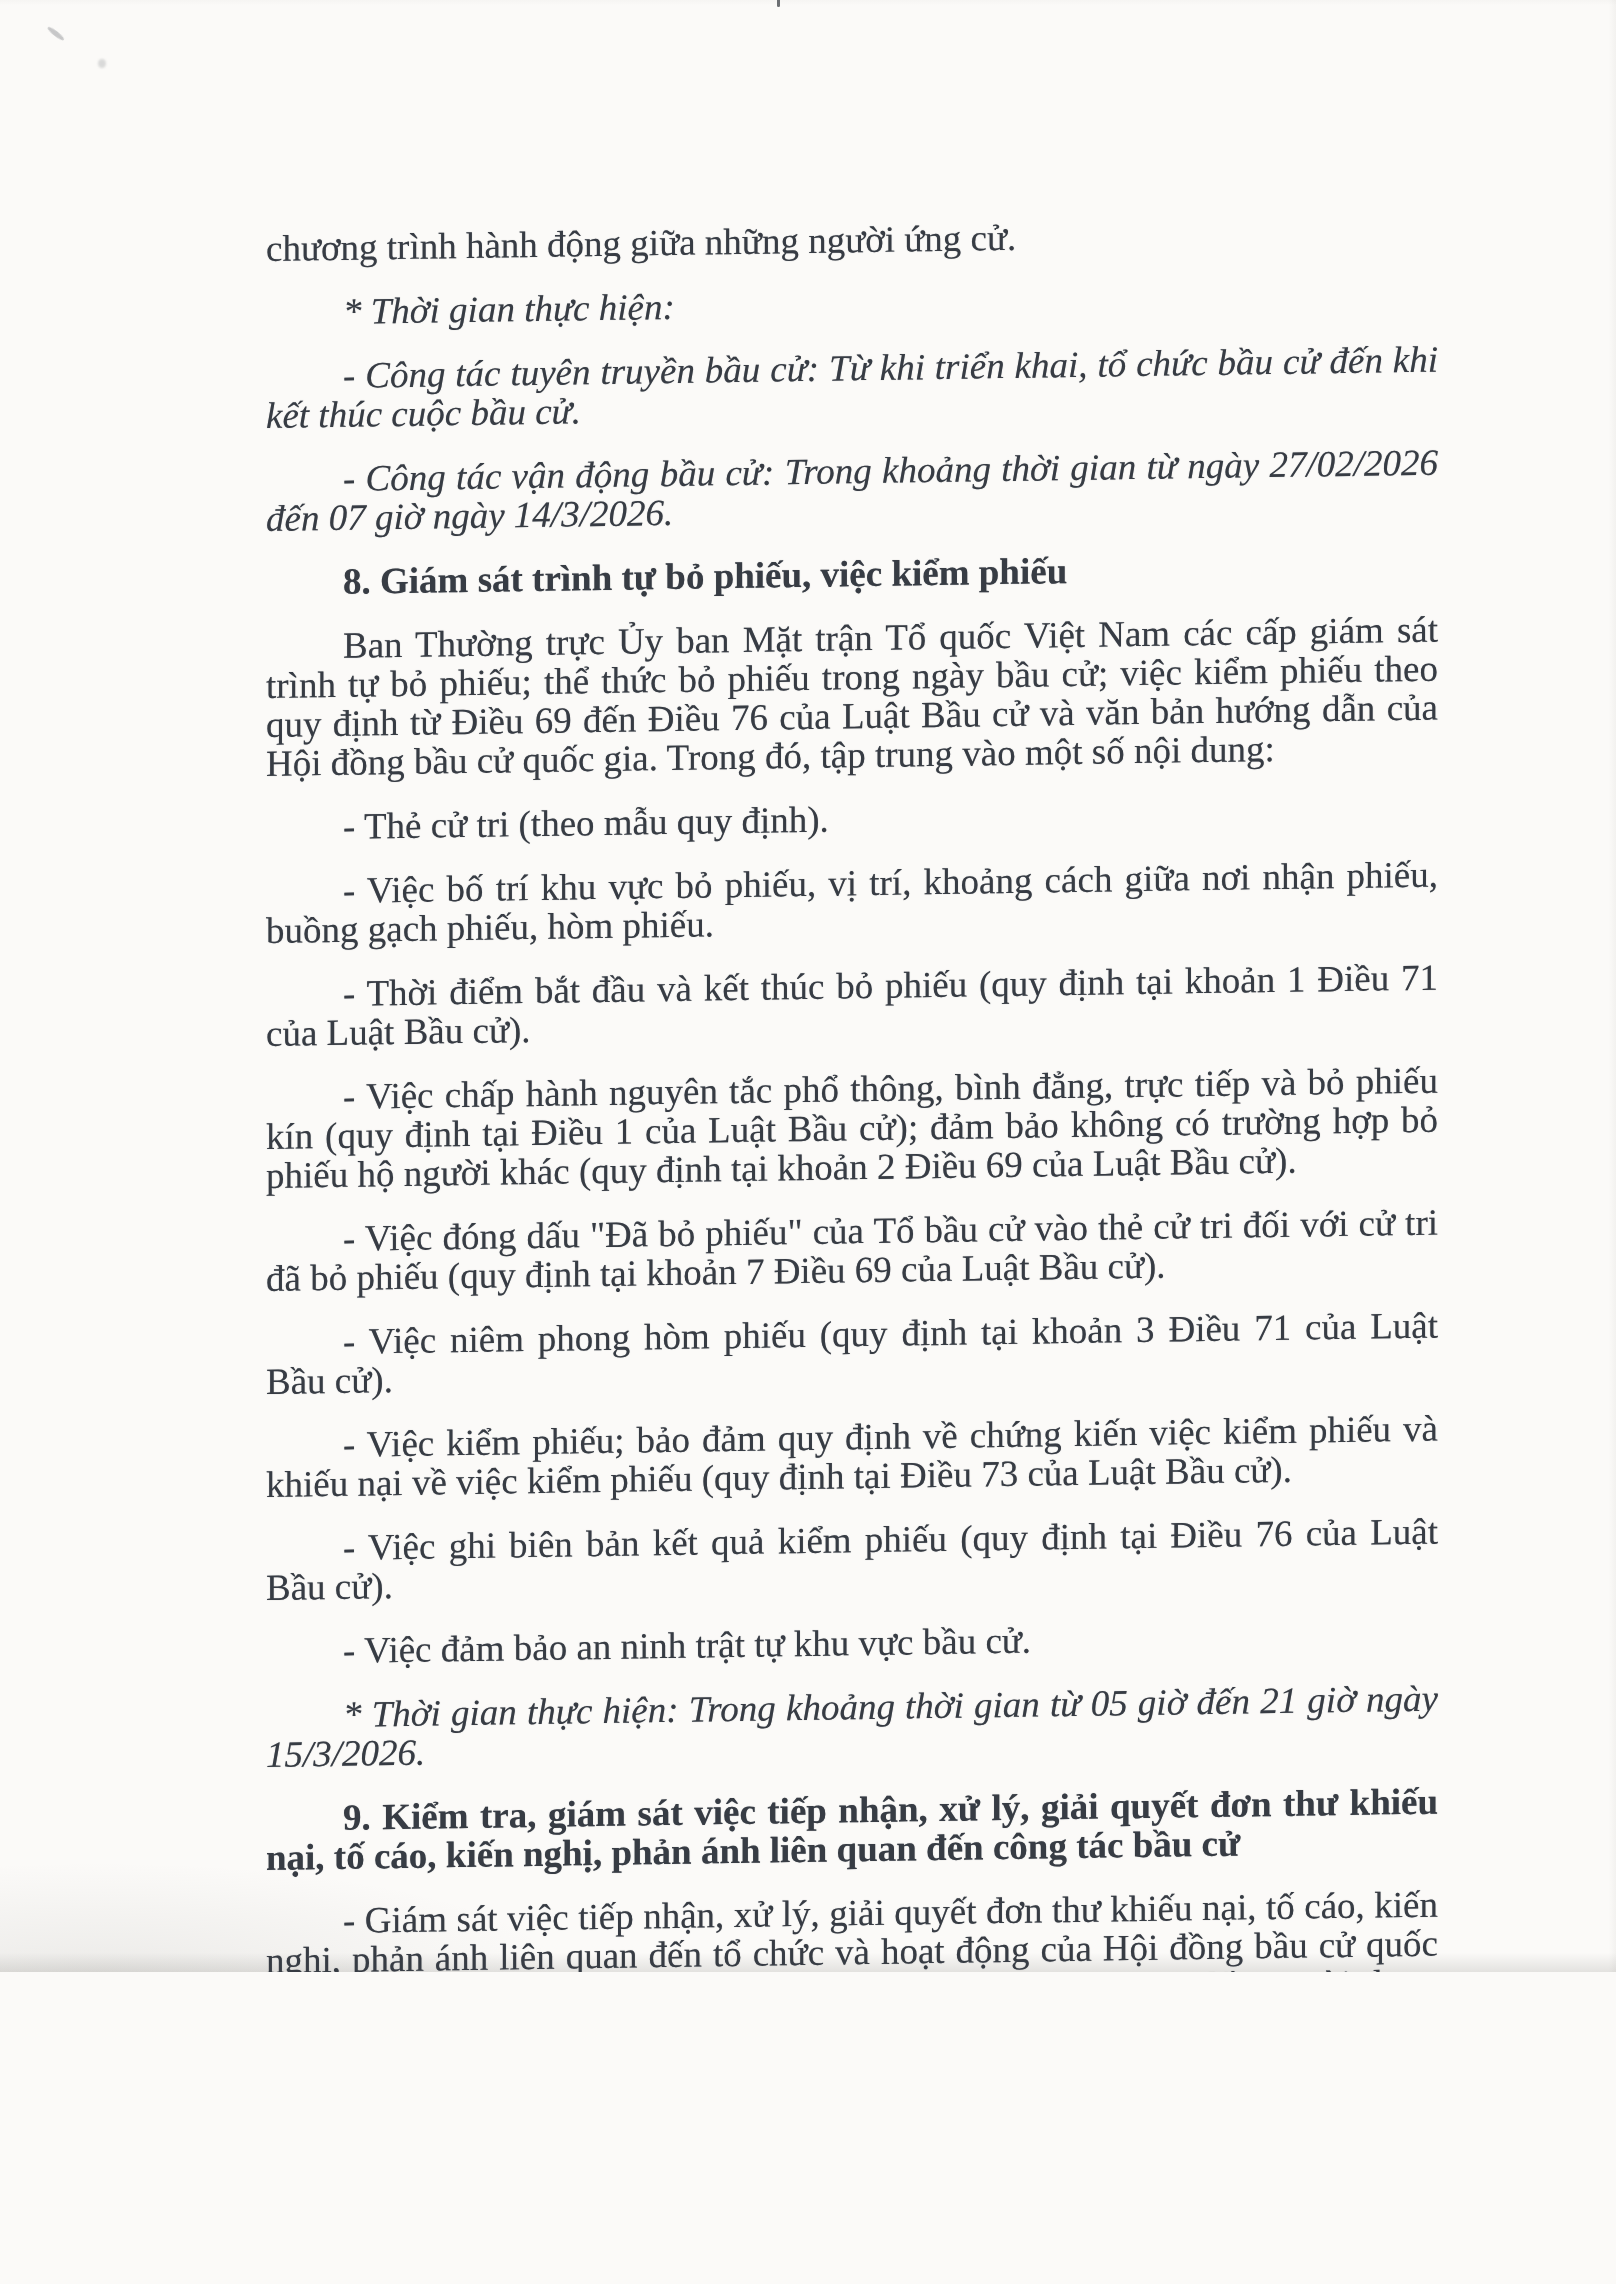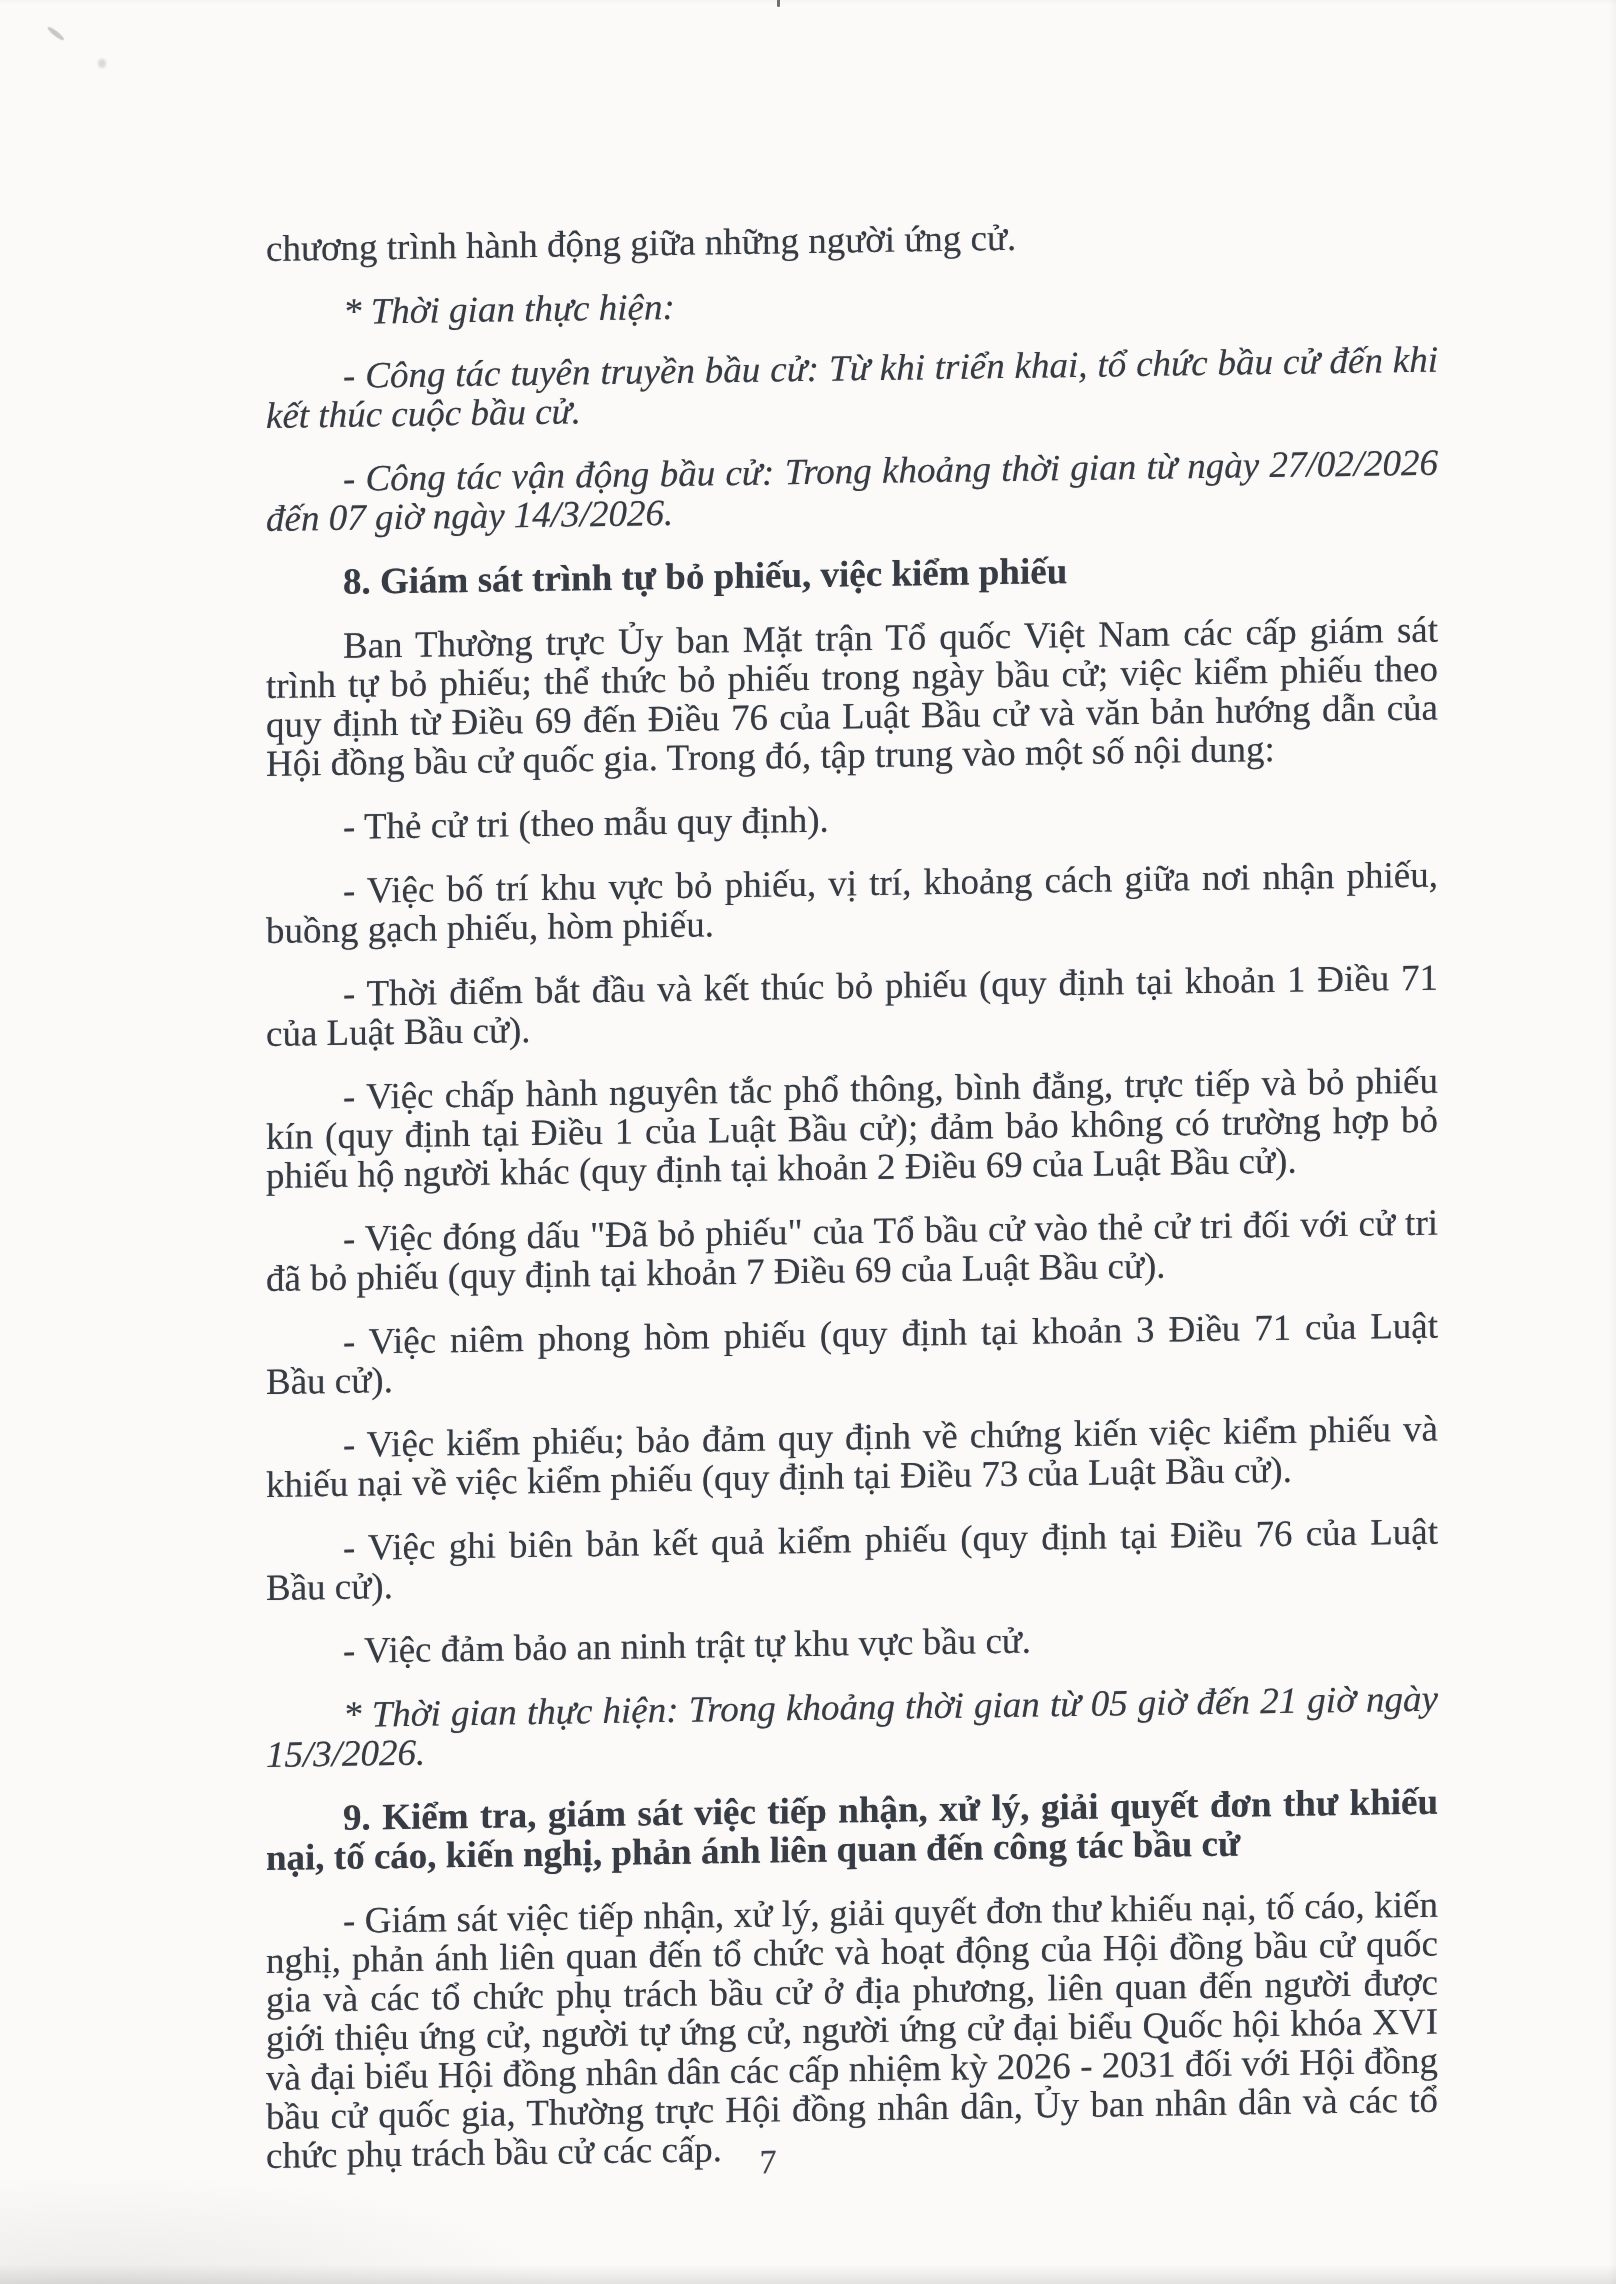--- a/index.html
+++ b/index.html
@@ -9,21 +9,21 @@
   }
   html,body{margin:0;padding:0;}
   body{
     width:1617px;height:2284px;
     background:var(--paper);
     font-family:"Liberation Serif","DejaVu Serif",serif;
     overflow:hidden;
   }
   .page{
     position:relative;
-    width:1617px;height:2284px;
+    width:1617px;height:1972px;
     overflow:hidden;
     background:
       radial-gradient(ellipse 716px 169px at 6% 100%, rgba(104,102,96,.10), transparent 65%),
       linear-gradient(to top, rgba(108,106,100,.17), rgba(108,106,100,0) 19.5px),
       linear-gradient(to left, rgba(120,118,112,.07), rgba(120,118,112,0) 8.5px),
       linear-gradient(to bottom, rgba(120,118,112,.04), rgba(120,118,112,0) 5.2px),
       var(--paper);
   }
   .text-block{
     position:absolute;

